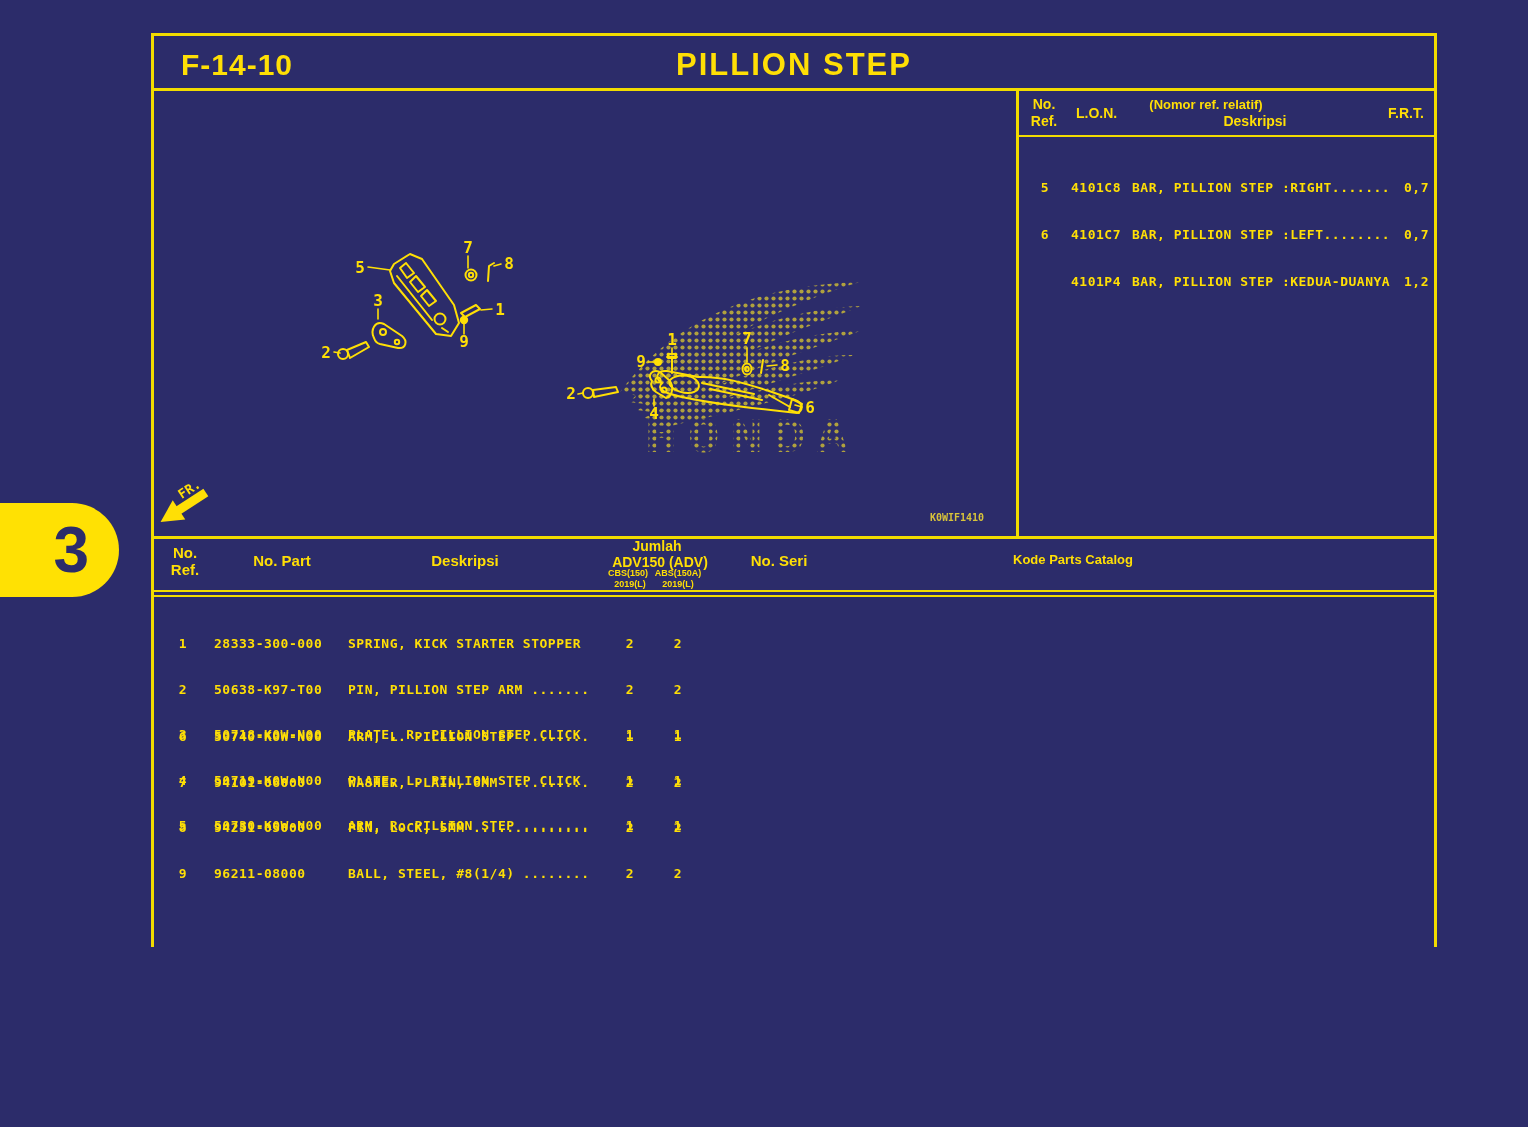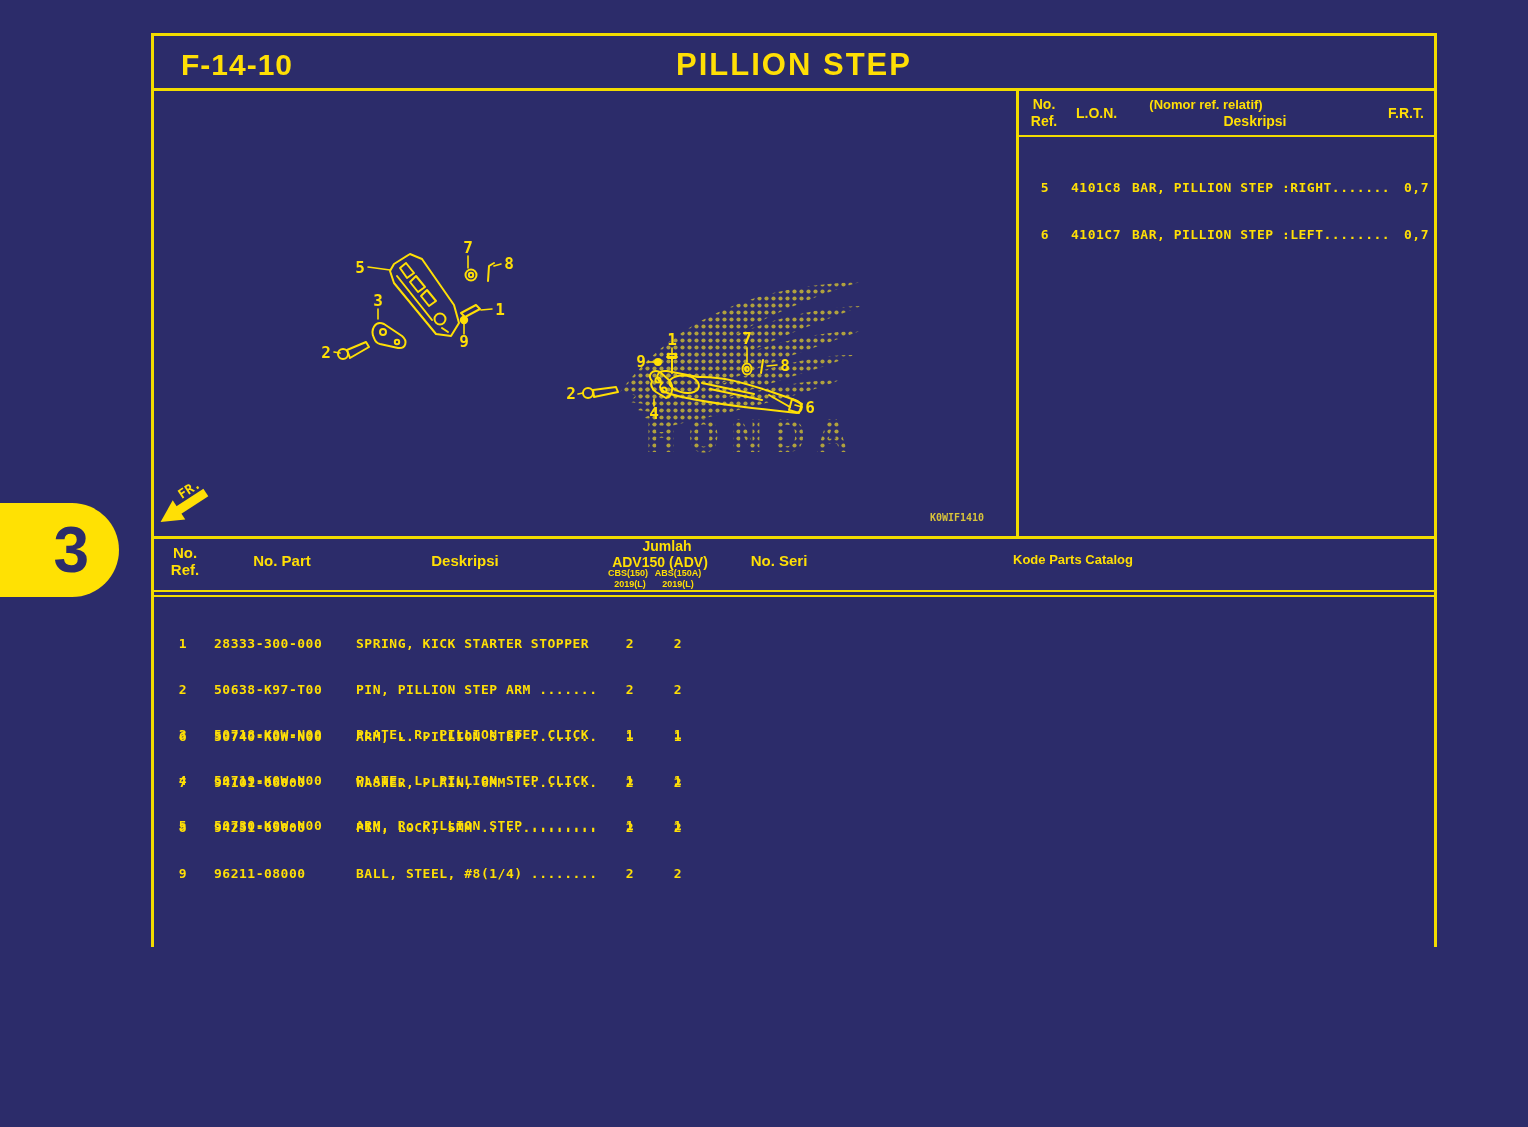--- a/index.html
+++ b/index.html
@@ -27,21 +27,21 @@
   .r-desc{left:113px;}
   .r-frt{right:8px;text-align:right;}
   
   .th{position:absolute;font-weight:bold;text-align:center;transform:translateX(-50%);white-space:pre;}
   
   .pgroup{left:154px;width:1283px;}
   .prow{position:relative;height:15.5px;}
   .prow span{position:absolute;top:0;}
   .c-ref{left:0;width:58px;text-align:center;}
   .c-part{left:60px;}
-  .c-desc{left:194px;margin-left:8px;}
+  .c-desc{left:194px;}
   .c-q1{left:446px;width:60px;text-align:center;}
   .c-q2{left:494px;width:60px;text-align:center;}
   
   #tab-3{left:0;top:503px;width:119px;height:94px;background:#ffe103;border-radius:0 47px 47px 0;
          display:flex;align-items:center;justify-content:flex-end;padding-right:30px;box-sizing:border-box;}
   #tab-3 .digit{color:#2c2c6a;font-size:64px;font-weight:bold;font-family:"Liberation Sans",sans-serif;}
   
   #faint-page-num{left:98px;top:1044px;font-size:20px;font-weight:bold;color:#3a3a80;}
   #footer-clip{left:718px;top:1086px;width:160px;height:6px;overflow:hidden;text-align:center;}
   #footer-clip .t{font-family:"DejaVu Sans Mono",monospace;font-weight:bold;font-size:14px;
@@ -73,20 +73,26 @@
       <span class="r-ref">5</span>
       <span class="r-lon">4101C8</span>
       <span class="r-desc">BAR, PILLION STEP :RIGHT.......</span>
       <span class="r-frt">0,7</span>
     </div>
     <div class="rrow">
       <span class="r-ref">6</span>
       <span class="r-lon">4101C7</span>
       <span class="r-desc">BAR, PILLION STEP :LEFT........</span>
       <span class="r-frt">0,7</span>
+    </div>
+    <div class="rrow">
+      <span class="r-ref"></span>
+      <span class="r-lon">4101P4</span>
+      <span class="r-desc">BAR, PILLION STEP :KEDUA-DUANYA</span>
+      <span class="r-frt">1,2</span>
     </div>
   </div>
 
   <svg class="abs" style="left:154px;top:92px;" width="862" height="442" viewBox="0 0 862 442">
     <defs>
       <pattern id="ht" width="7" height="7" patternUnits="userSpaceOnUse">
         <circle cx="3.5" cy="3.5" r="2.1" fill="#bfae3a"></circle>
       </pattern>
     </defs>
 
@@ -203,21 +209,21 @@
     </g>
 
     <text x="803" y="429" font-size="10" fill="#d8c33a" text-anchor="middle">K0WIF1410</text>
   </svg>
 
   <div class="abs hline" style="left:151px;top:536px;width:1286px;"></div>
   <div class="th" style="left:185px;top:544px;font-size:15px;line-height:17px;">No.
 Ref.</div>
   <div class="th" style="left:282px;top:552px;font-size:15px;">No. Part</div>
   <div class="th" style="left:465px;top:552px;font-size:15px;">Deskripsi</div>
-  <div class="th" style="left:657px;top:538px;font-size:14px;margin-left:10px;">Jumlah</div>
+  <div class="th" style="left:657px;top:538px;font-size:14px;">Jumlah</div>
   <div class="th" style="left:660px;top:554px;font-size:14px;">ADV150 (ADV)</div>
   <div class="th" style="left:628px;top:568px;font-size:9px;">CBS(150)</div>
   <div class="th" style="left:678px;top:568px;font-size:9px;">ABS(150A)</div>
   <div class="th" style="left:630px;top:579px;font-size:9px;">2019(L)</div>
   <div class="th" style="left:678px;top:579px;font-size:9px;">2019(L)</div>
   <div class="th" style="left:779px;top:552px;font-size:15px;">No. Seri</div>
   <div class="th" style="left:1073px;top:552px;font-size:13px;">Kode Parts Catalog</div>
   <div class="abs hline" style="left:154px;top:590px;width:1280px;height:2px;"></div>
   <div class="abs hline" style="left:154px;top:595px;width:1280px;height:2px;"></div>
 

